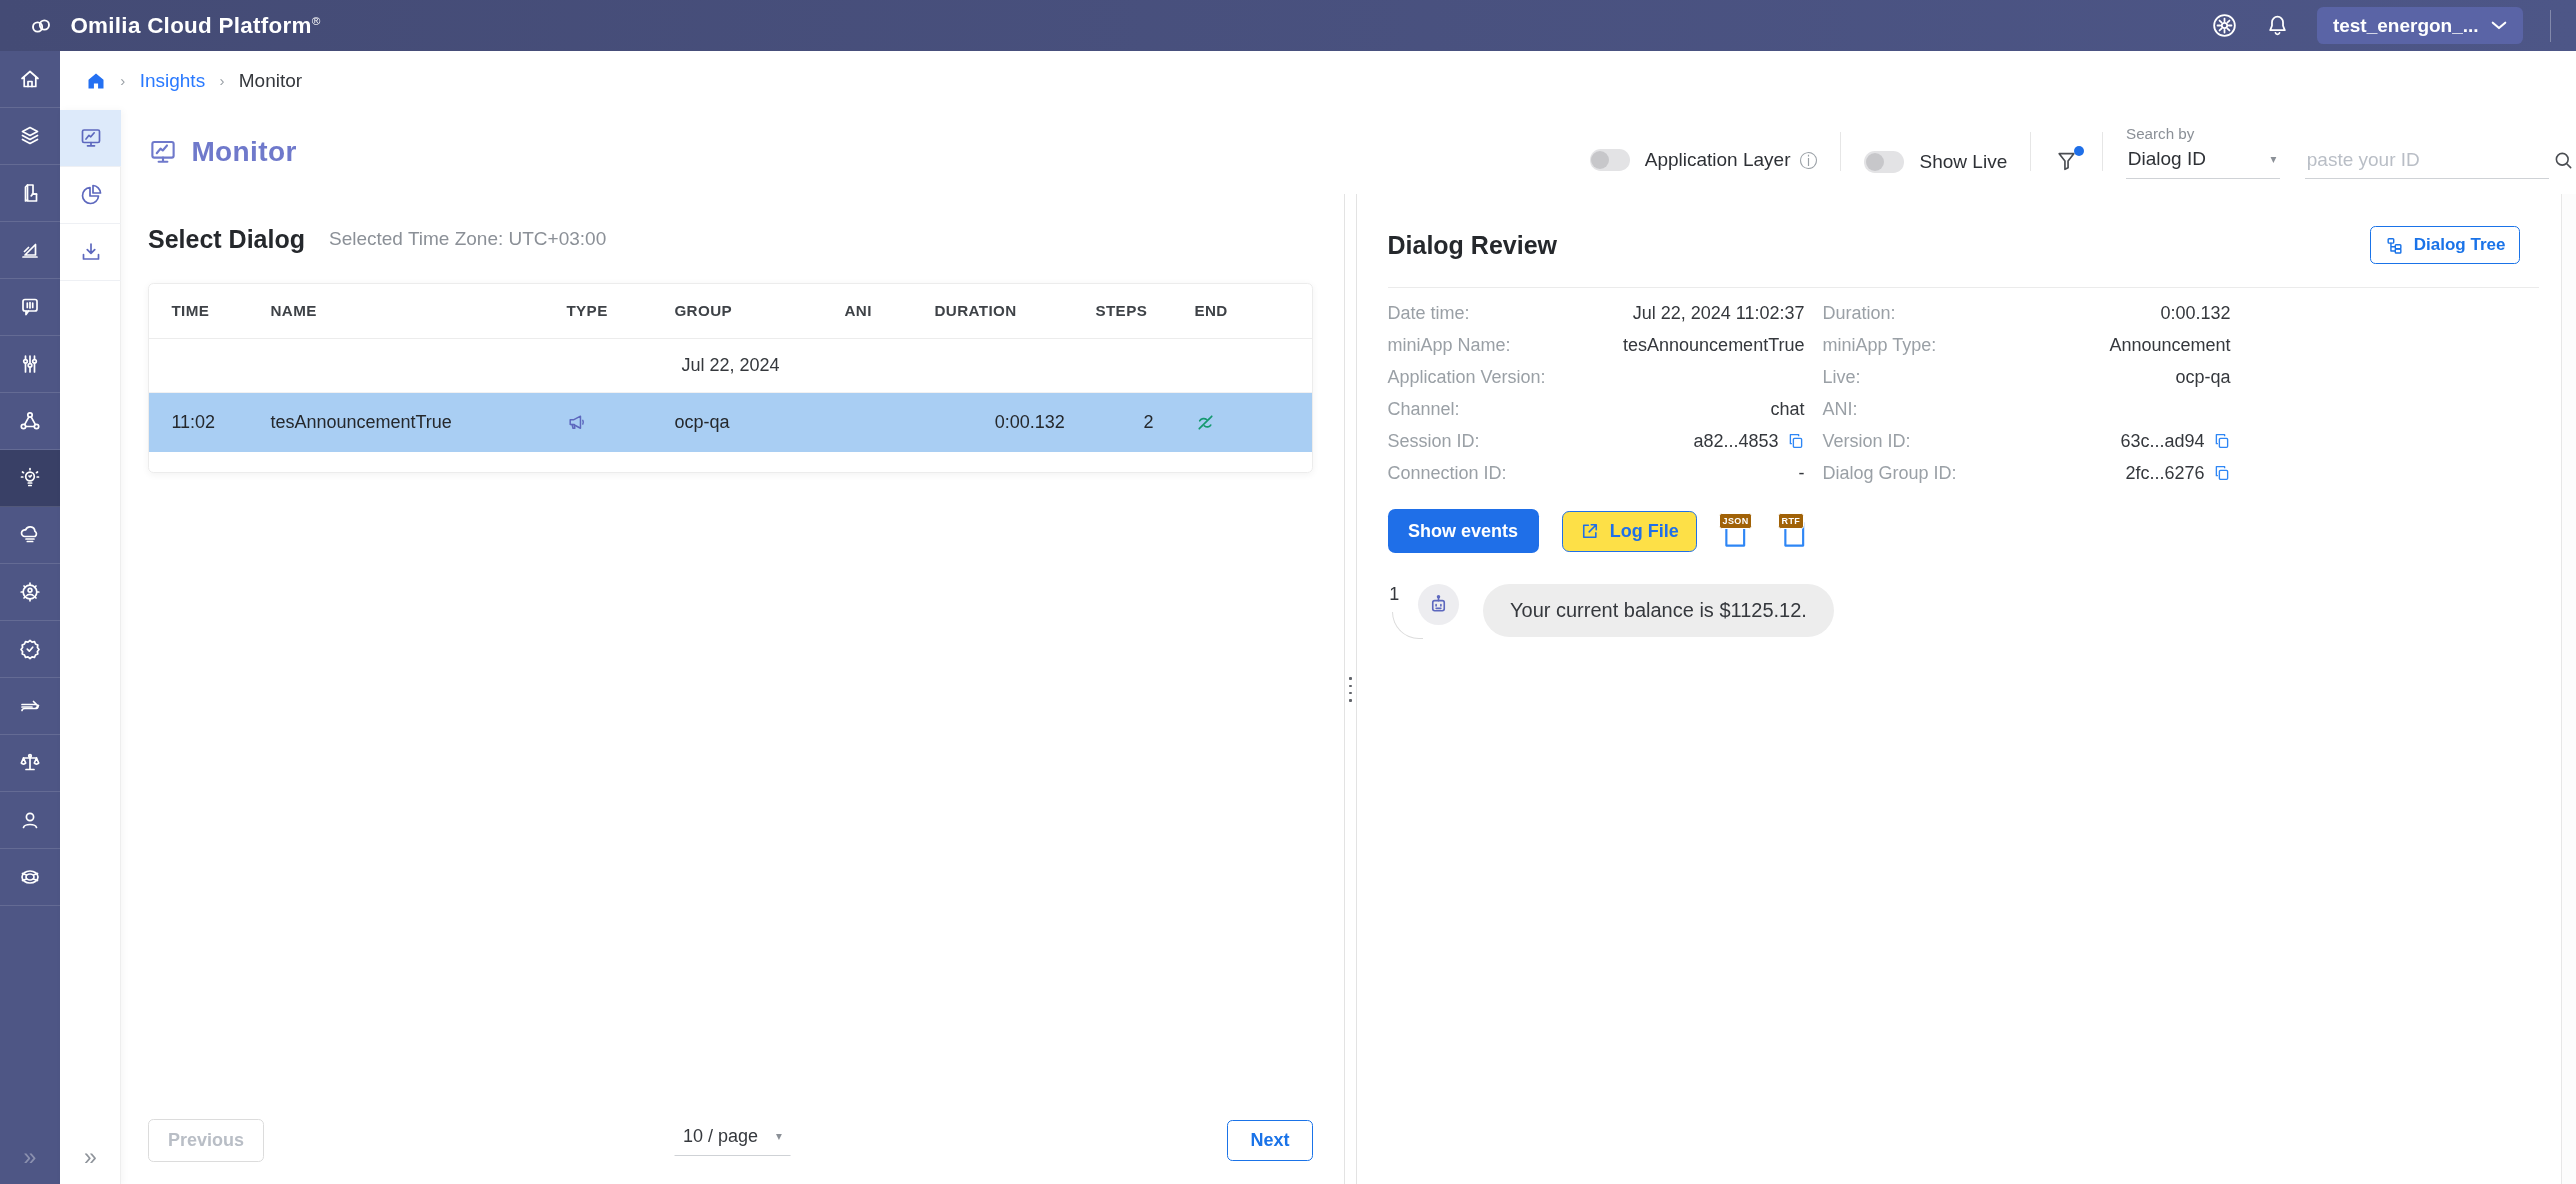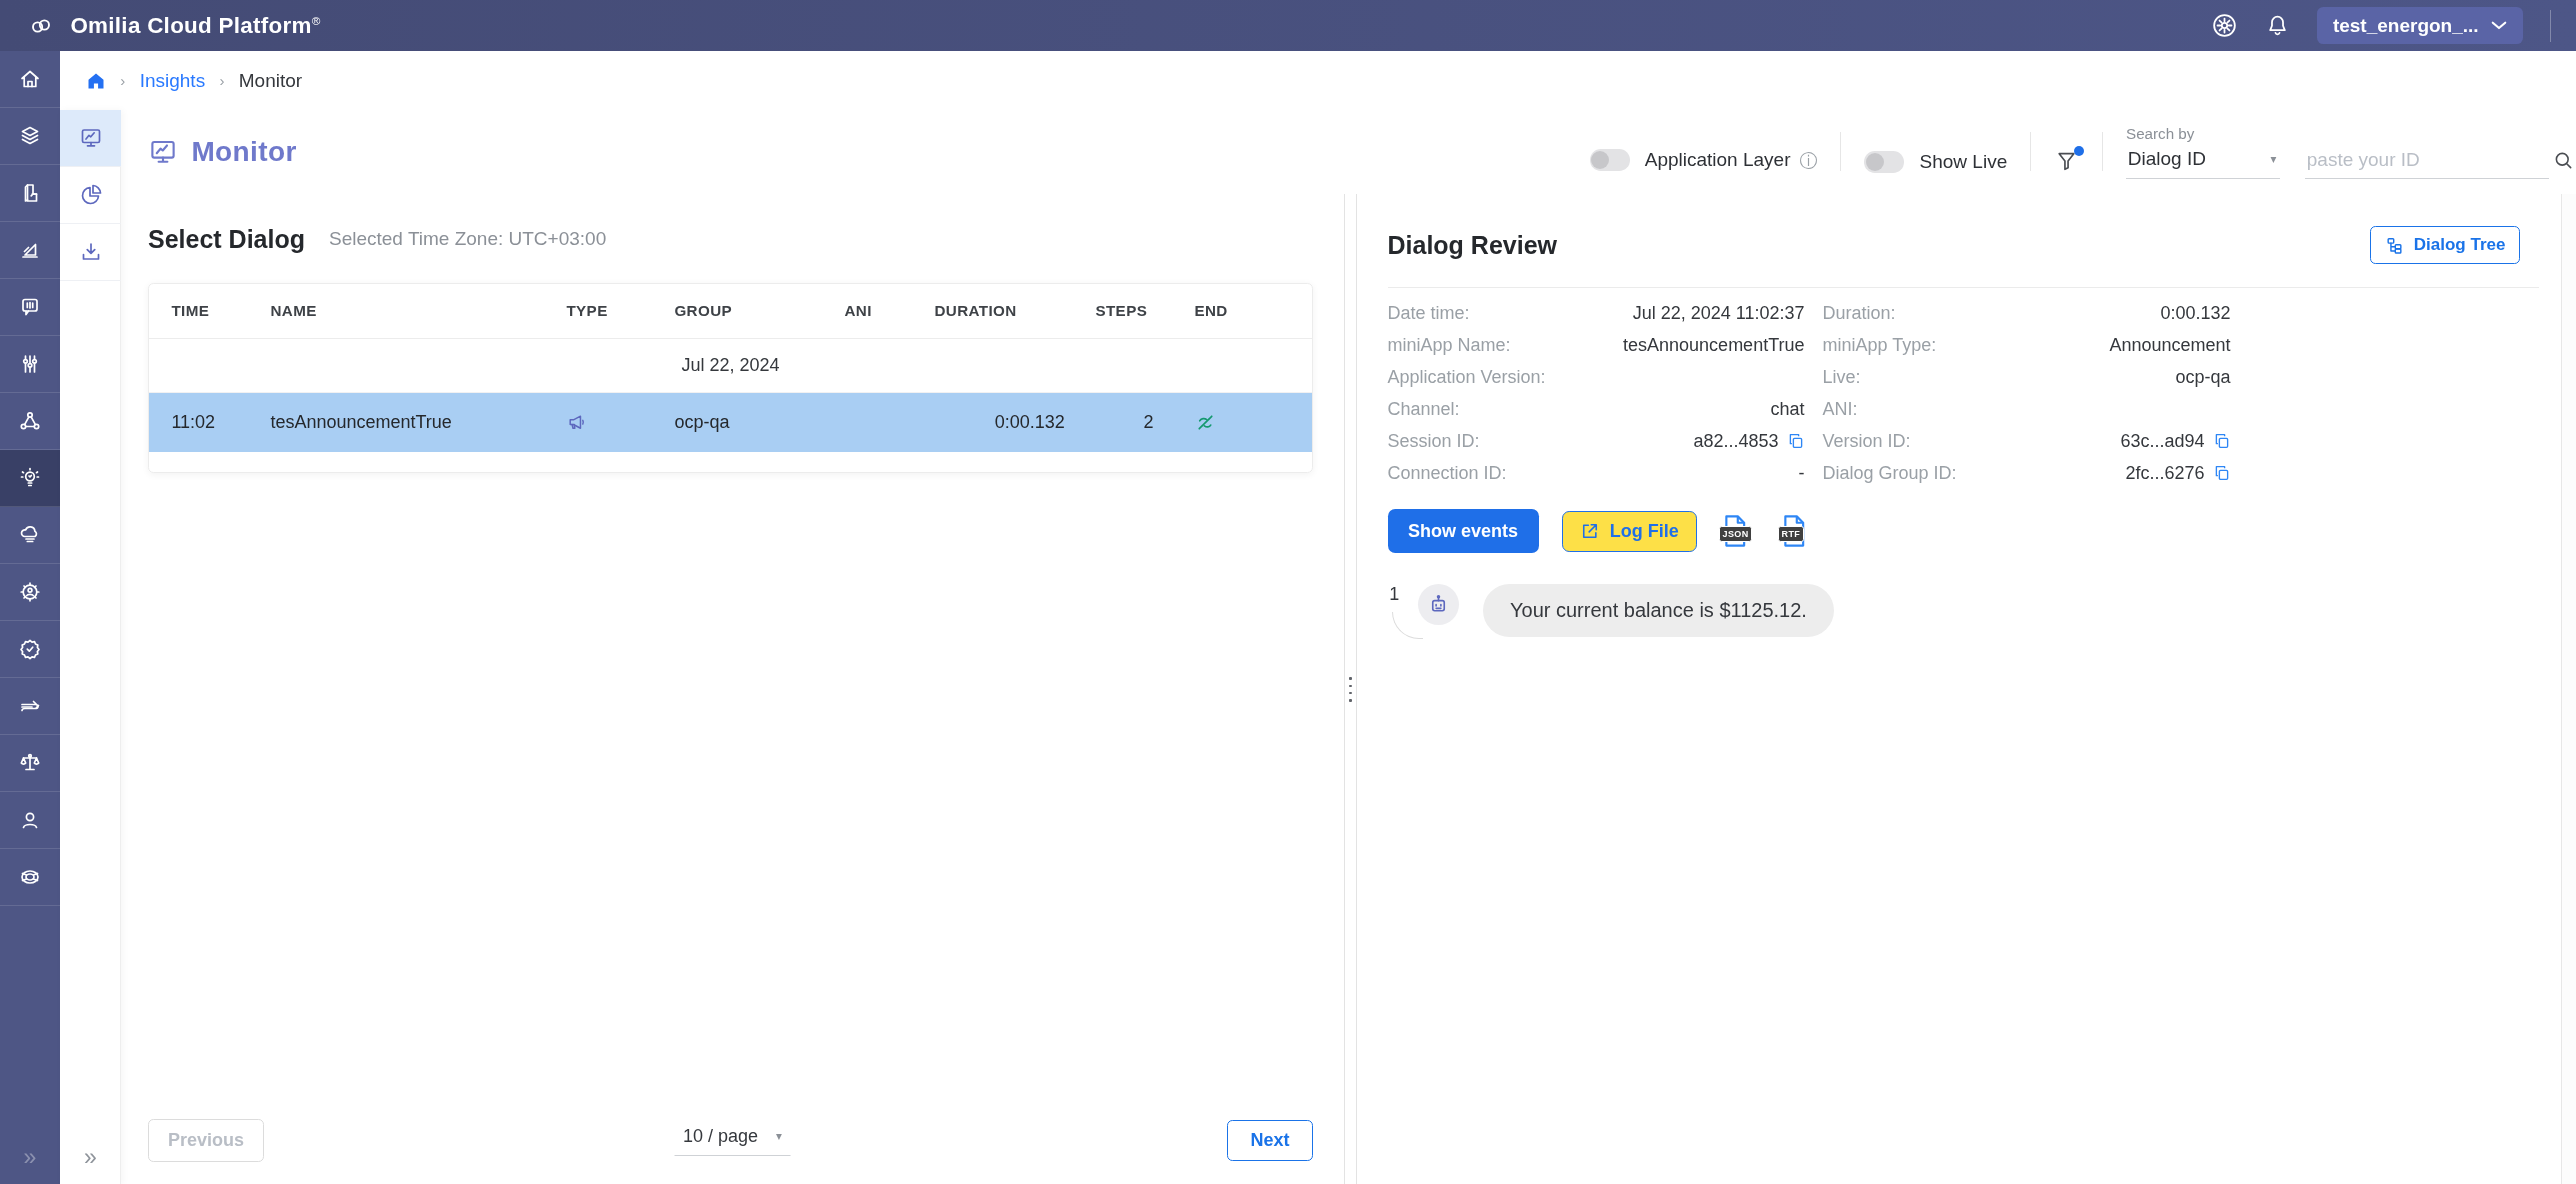--- a/index.html
+++ b/index.html
@@ -84,21 +84,21 @@
 .rp-divider{border-bottom:0.9px solid #ebebeb;margin:23px 21.5px 0 0}
 .fields-grid{display:grid;grid-template-columns:417px 408px;column-gap:18px;margin-top:9px}
 .field{display:flex;align-items:center;height:32px;font-size:18px}
 .f-label{color:#9aa0a6}
 .f-value{margin-left:auto;color:#35383d;display:flex;align-items:center;gap:8px}
 .copy-btn{background:none;border:none;color:#2e86f5;display:flex;padding:0}
 .actions{display:flex;align-items:center;gap:23px;margin-top:20px}
 .show-events{background:#1f6fe8;color:#fff;border:none;border-radius:7.2px;font-size:18px;font-weight:bold;padding:11.7px 20.6px}
 .logfile{display:flex;align-items:flex-start;gap:10px;background:#fde047;border:1.8px solid #1f6fe8;color:#1f6fe8;border-radius:7.2px;font-size:18px;font-weight:bold;padding:9px 17px}
 .file-btn{position:relative;background:none;border:none;color:#2e86f5;width:36px;height:39px}
-.file-badge{position:absolute;bottom:9px;left:-0.9px;background:#404040;color:#fff;font-size:9px;font-weight:bold;border-radius:2.7px;padding:1.8px 2.7px;letter-spacing:0.4px;border:1.8px solid #fff}
+.file-badge{position:absolute;bottom:22px;left:-0.9px;background:#a16207;color:#fff;font-size:9px;font-weight:bold;border-radius:2.7px;padding:1.8px 2.7px;letter-spacing:0.4px;border:1.8px solid #fff}
 .transcript{display:flex;align-items:flex-start;margin-top:30.5px}
 .step-col{display:flex;flex-direction:column;width:21.5px;flex:none}
 .step-num{font-size:18px;color:#35383d;padding-left:1.8px}
 .step-arc{width:30.5px;height:27px;border-left:1.3px solid #dcdcdc;border-bottom:1.3px solid #dcdcdc;border-bottom-left-radius:27px;margin-top:7.2px;margin-left:4.5px}
 .avatar{width:41px;height:41px;border-radius:50%;background:#ededf0;display:flex;align-items:center;justify-content:center;color:#5d68be;margin-left:9px;flex:none}
 .bubble{background:#ededed;border-radius:27px;padding:15.2px 27px;font-size:20px;color:#35383d;margin-left:24px}
 .rp-scroll{width:15.2px;flex:none;border-left:0.9px solid #e7e7e7;background:#fcfcfc}
 </style>
 </head>
 <body>

